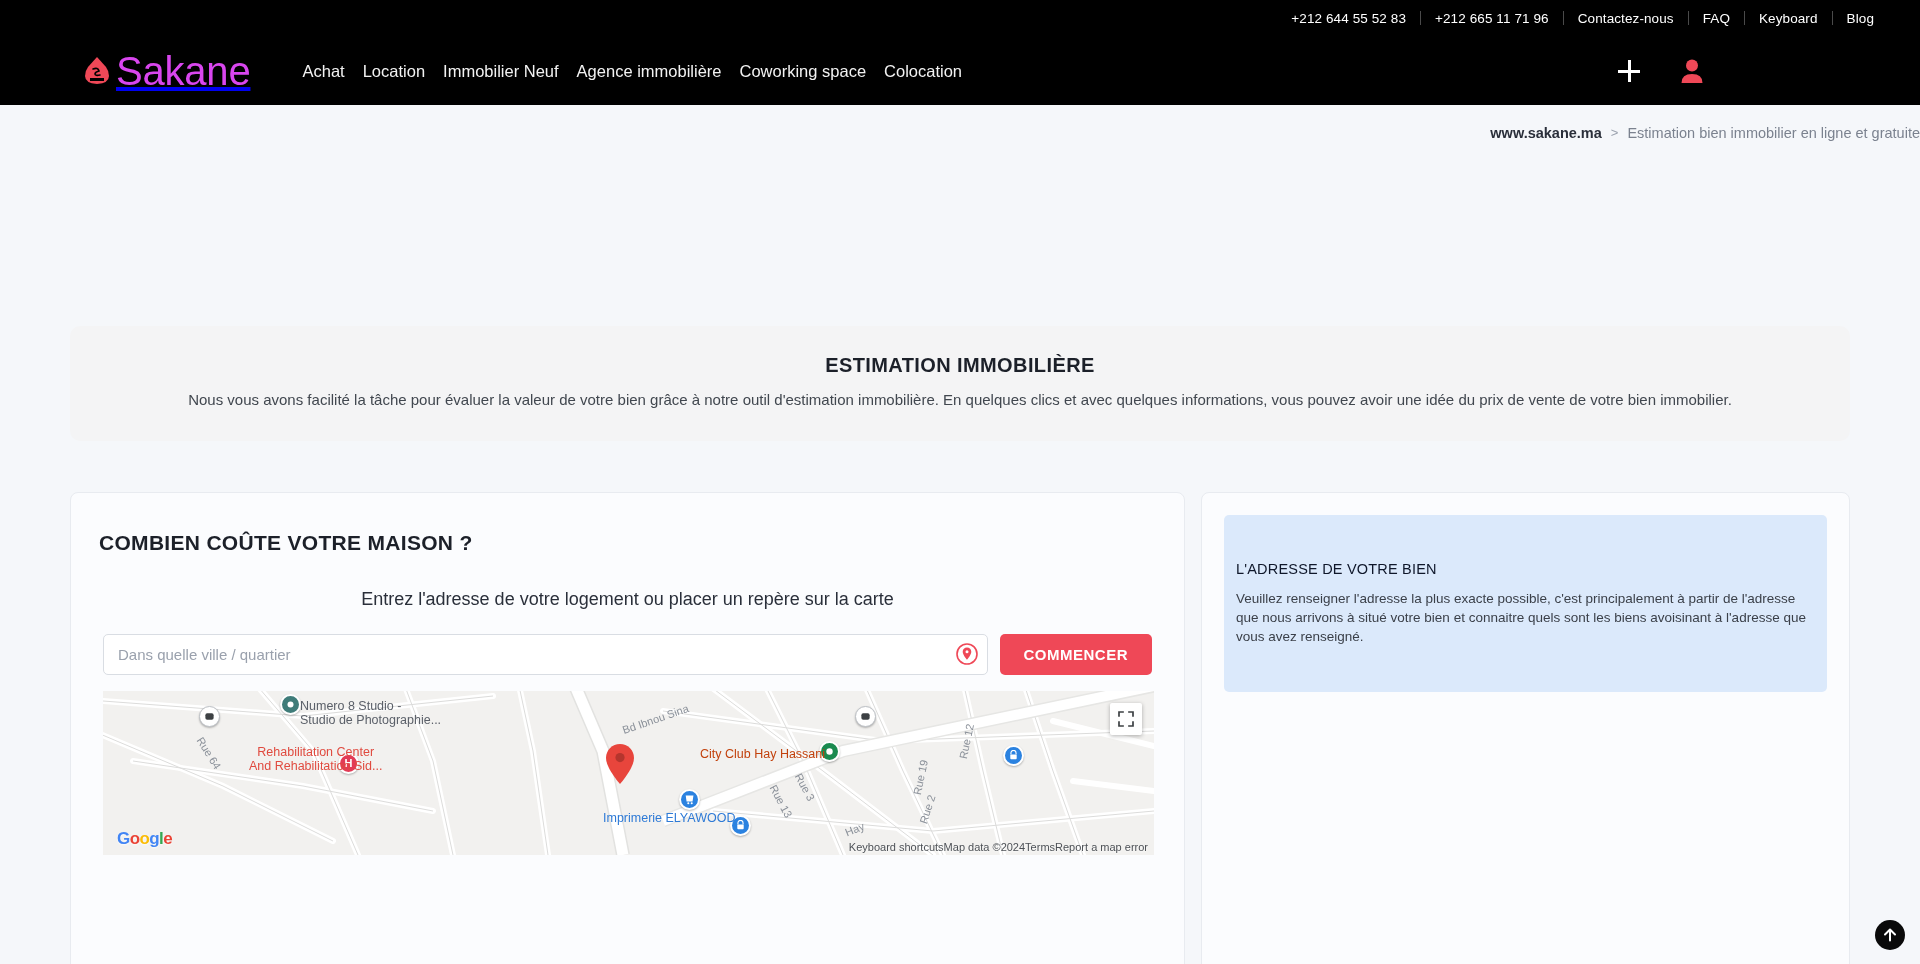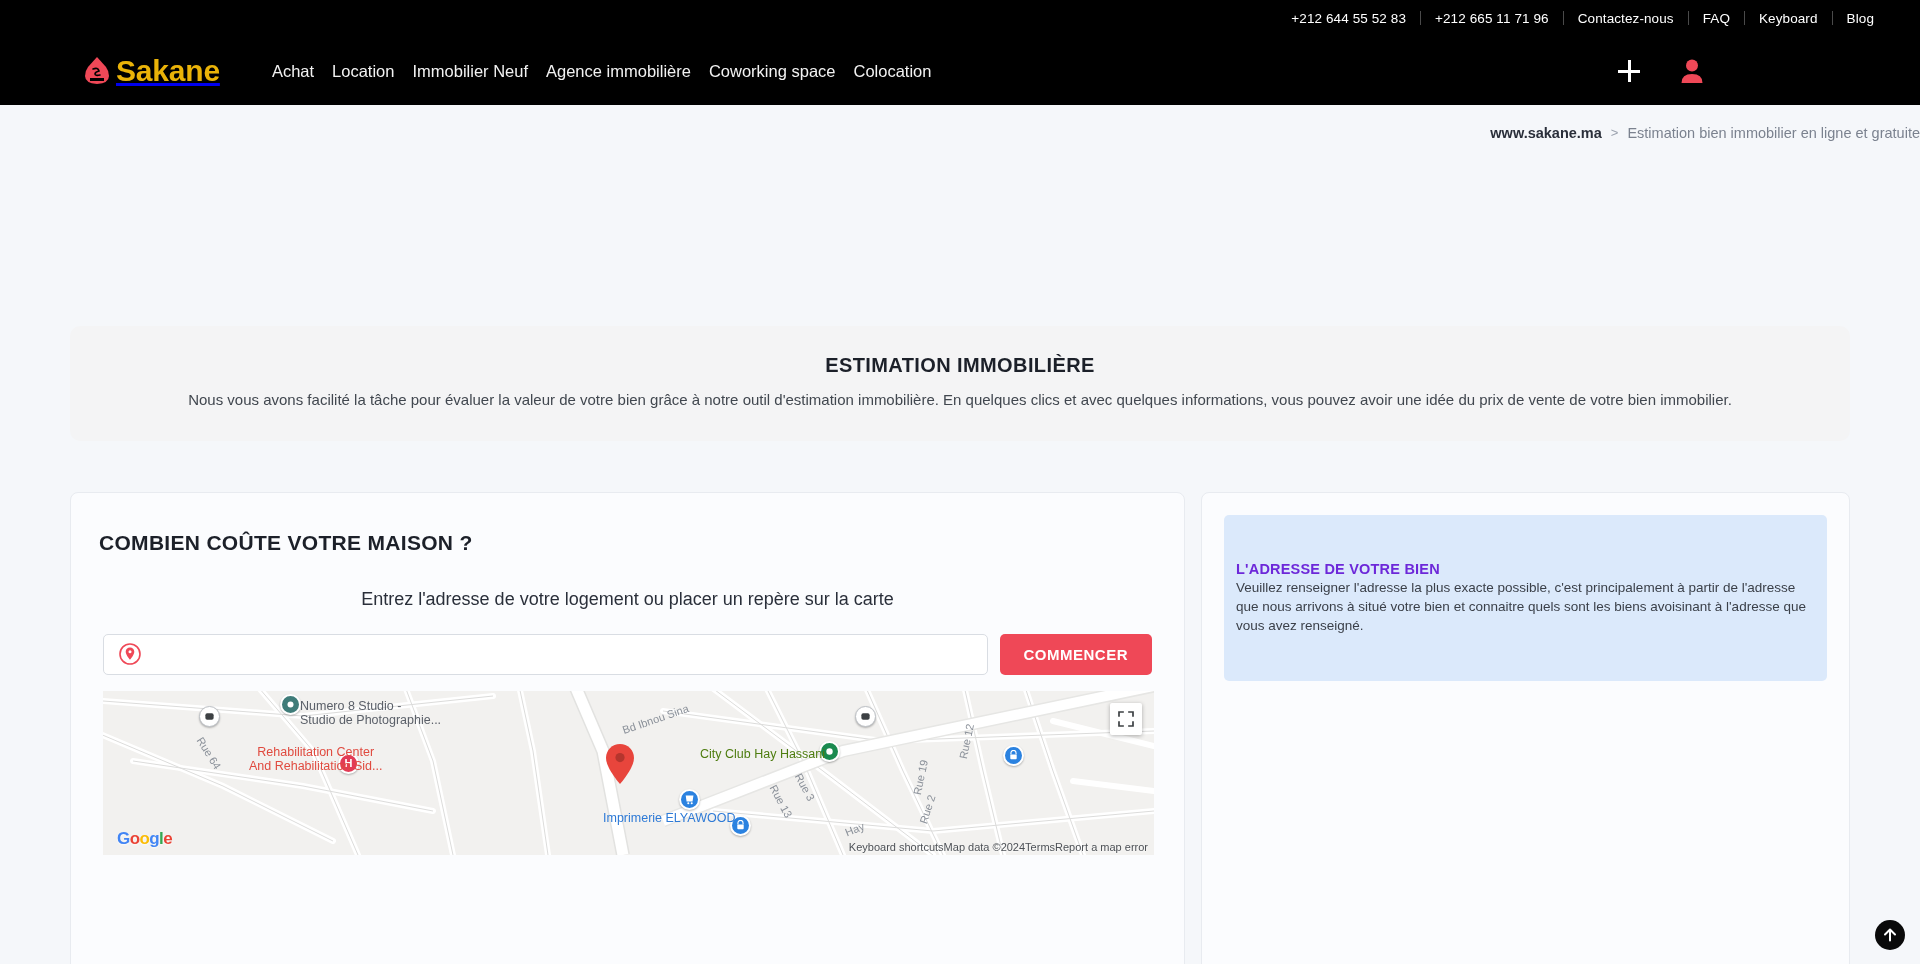--- a/index.html
+++ b/index.html
@@ -35,23 +35,23 @@
   .navbar {
     background: #000;
     height: 68px;
     display: flex;
     align-items: center;
     padding: 0 36px 0 84px;
   }
   .logo { display: flex; align-items: center; gap: 6px; }
   .logo-mark { width: 26px; height: 30px; display:block; }
   .logo-text {
-    color: #eab308;
-    font-size: 30px;
-    font-weight: 700;
+    color: #d946ef;
+    font-size: 40px;
+    font-weight: 400;
     letter-spacing: -0.2px;
   }
   .nav-links { display: flex; align-items: center; margin-left: 52px; gap: 18px; }
   .nav-link {
     color: #f2f2f2;
     font-size: 16.5px;
     text-decoration: none;
     white-space: nowrap;
   }
   .nav-right { margin-left: auto; display: flex; align-items: center; gap: 40px; padding-right:180px;}
@@ -198,21 +198,21 @@
   .map-label {
     position: absolute;
     font-size: 12.5px;
     font-family: "Liberation Sans", sans-serif;
     white-space: pre;
     line-height: 1.15;
     pointer-events: none;
   }
   .lbl-gray   { color: #5b6069; }
   .lbl-red    { color: #e04a3f; text-align: center; }
-  .lbl-green  { color: #4d7c0f; }
+  .lbl-green  { color: #c2410c; }
   .lbl-blue   { color: #2e7ad6; }
   .lbl-street { color: #8a9099; font-size: 11px; }
   .poi-dot {
     position: absolute; width: 21px; height: 21px; border-radius: 50%;
     display: flex; align-items: center; justify-content: center;
     color:#fff; font-size: 11px; font-weight: 700;
     box-shadow: 0 1px 2px rgba(0,0,0,.28);
     border: 2px solid #fff;
   }
   .poi-teal { background: #3f7c79; }
@@ -249,25 +249,25 @@
   .map-footer span { text-shadow: 0 1px 2px rgba(255,255,255,.9); }
 
   
   .info-box {
     background: #dbe9fb;
     border-radius: 5px;
     padding: 46px 12px 46px 12px;
     min-height: 121px;
   }
   .info-title {
-    color: #6d28d9;
+    color: #0f172a;
     font-size: 14.5px;
-    font-weight: 700;
+    font-weight: 400;
     letter-spacing: .2px;
-    margin-bottom: 1px;
+    margin-bottom: 12px;
   }
   .info-body {
     color: #3b4049;
     font-size: 13.5px;
     line-height: 1.42;
   }
 
   
   .scroll-top {
     position: absolute;
@@ -344,20 +344,21 @@
 </section>
 
 <div class="content">
 
   <section class="card card-left">
     <h2 class="left-title">COMBIEN COÛTE VOTRE MAISON ?</h2>
     <p class="left-sub">Entrez l'adresse de votre logement ou placer un repère sur la carte</p>
 
     <div class="search-row">
       <div class="search-field">
+        <input class="search-input" type="text" placeholder="Dans quelle ville / quartier" style="">
         <button class="pin-btn">
           <svg width="22" height="22" viewBox="0 0 22 22" aria-hidden="true">
             <circle cx="11" cy="11" r="10" fill="none" stroke="#ef4857" stroke-width="1.6"></circle>
             <path d="M11 4.5 c-2.5 0 -4.3 1.9 -4.3 4.3 c0 3.1 4.3 8 4.3 8 s4.3 -4.9 4.3 -8 c0 -2.4 -1.8 -4.3 -4.3 -4.3 z" fill="#ef4857"></path>
             <circle cx="11" cy="8.8" r="1.5" fill="#ffffff"></circle>
           </svg>
         </button>
       </div>
       <button class="start-btn">COMMENCER</button>
     </div>

